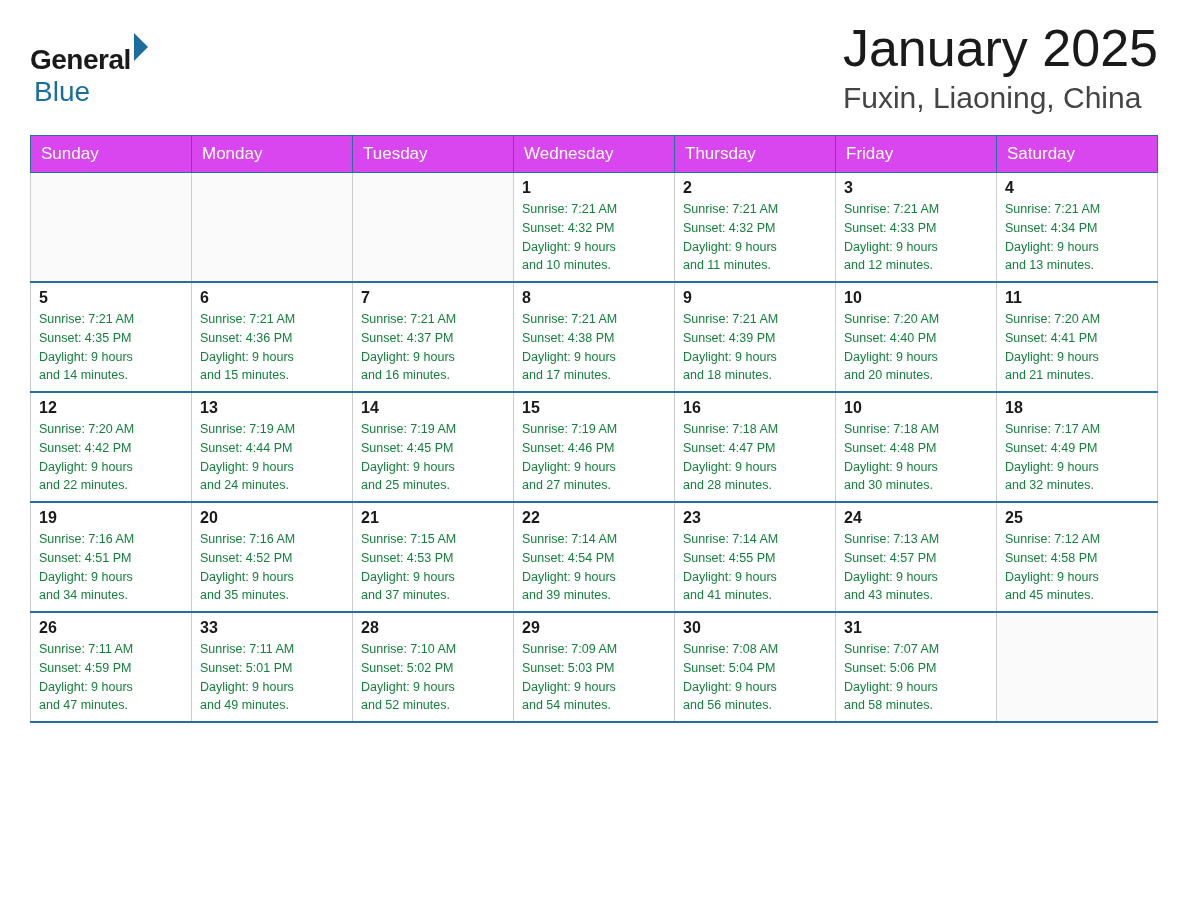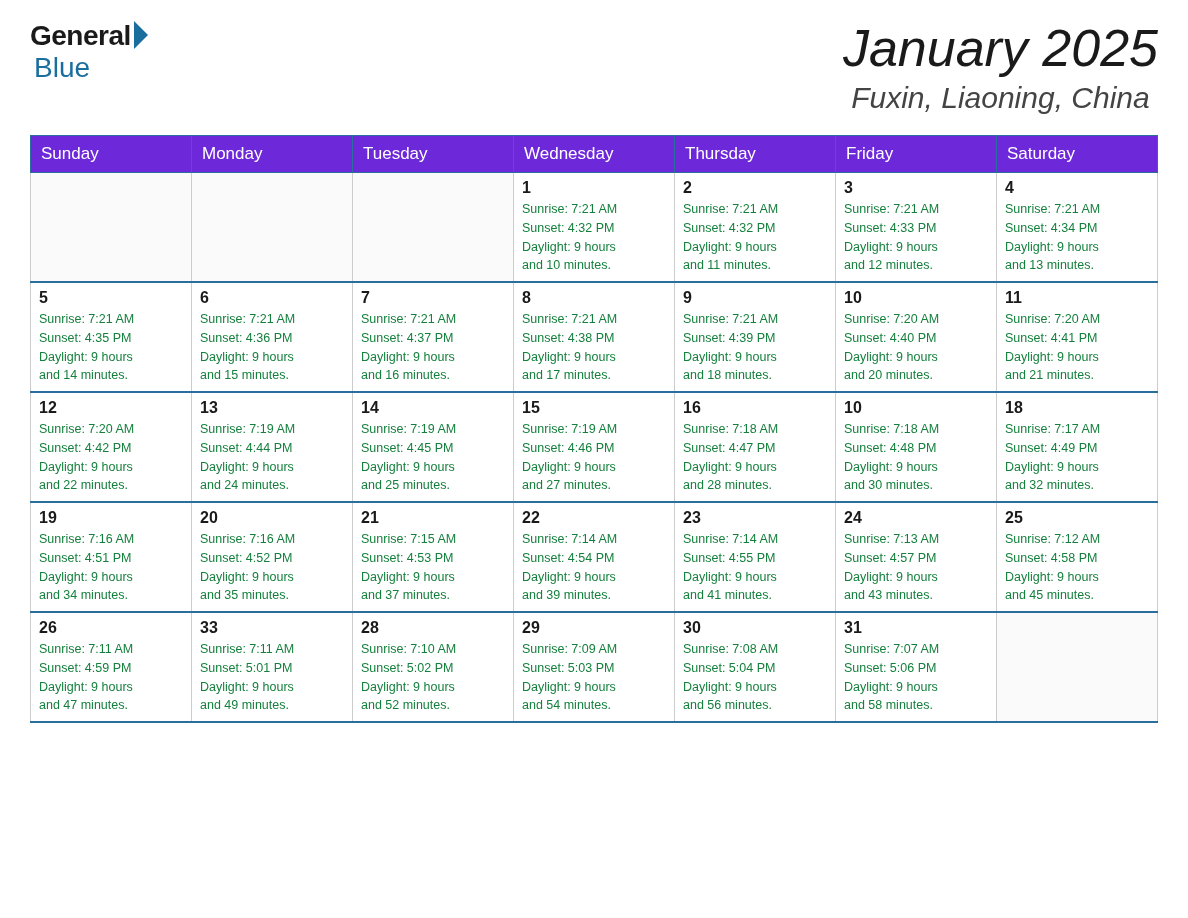--- a/index.html
+++ b/index.html
@@ -23,57 +23,57 @@
     }
     .logo-top {
       display: flex;
       align-items: center;
     }
     .logo-general {
       font-size: 28px;
       font-weight: bold;
       color: #1a1a1a;
       letter-spacing: -0.5px;
+      margin-top: 24px;
     }
     .logo-arrow {
       width: 0;
       height: 0;
       border-left: 14px solid #1a6e9e;
       border-top: 14px solid transparent;
       border-bottom: 14px solid transparent;
       margin-left: 3px;
       margin-top: -2px;
     }
     .logo-blue {
       font-size: 28px;
       font-weight: normal;
       color: #1a6e9e;
       margin-left: 4px;
     }
     .title-block {
-      text-align: center;
-      font-style: italic;
+      text-align: left;
     }
     .calendar-title {
       font-size: 52px;
       font-weight: normal;
       color: #1a1a1a;
       line-height: 1.1;
     }
     .calendar-subtitle {
       font-size: 30px;
       color: #444;
       margin-top: 4px;
     }
     .calendar {
       width: 100%;
       border-collapse: collapse;
     }
     .calendar thead tr th {
-      background-color: #6d28d9;
+      background-color: #d946ef;
       color: #fff;
       font-size: 17px;
       font-weight: normal;
       padding: 8px 10px;
       text-align: left;
       border: 1px solid #2a6e9e;
     }
     .calendar tbody tr td {
       border: 1px solid #ccc;
       vertical-align: top;

